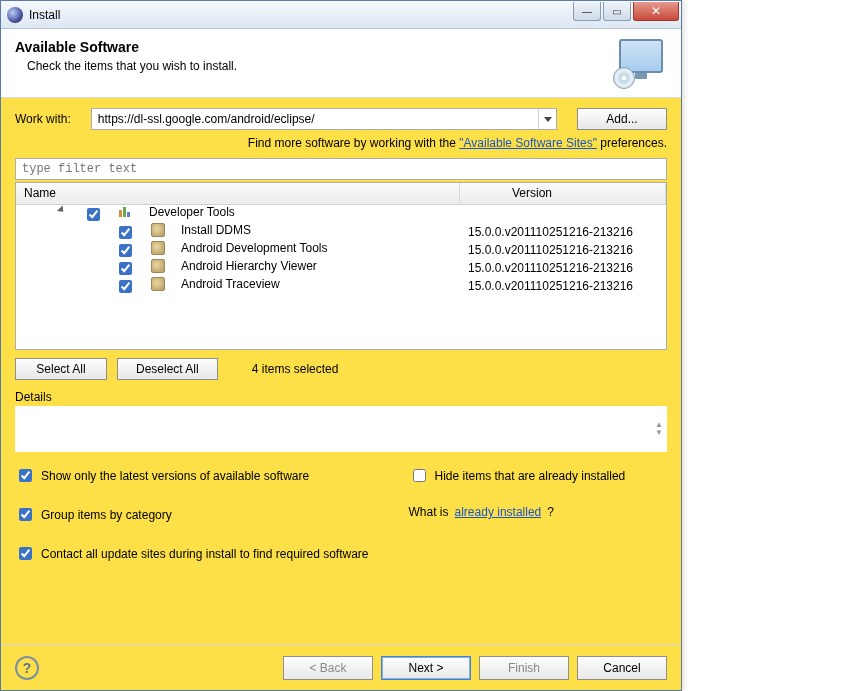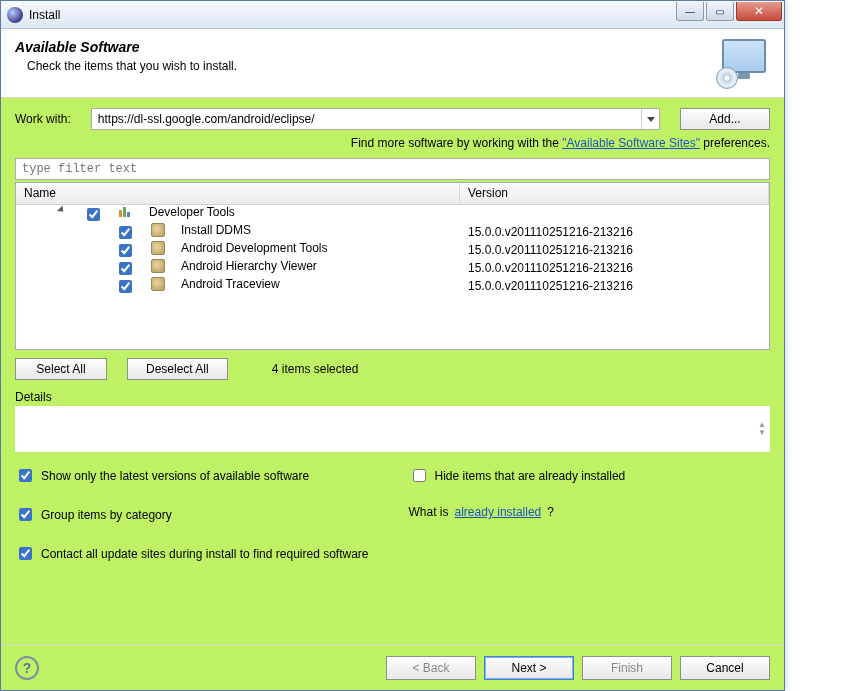--- a/index.html
+++ b/index.html
@@ -4,24 +4,24 @@
 <style>
   * { box-sizing: border-box; }
   body {
     margin: 0; padding: 0;
     font-family: "Segoe UI", Tahoma, sans-serif;
     font-size: 12px;
     background: #fff;
     color: #000;
   }
   .window {
-    width: 785px; height: 691px;
+    width: 682px; height: 691px;
     border: 1px solid #5a7ba0;
     display: flex; flex-direction: column;
-    background: #bef264;
+    background: #fde047;
     box-shadow: 0 0 8px rgba(0,0,0,0.2);
   }
   .titlebar {
     height: 28px;
     background: linear-gradient(#f6f9fd,#dde7f3);
     border-bottom: 1px solid #b6c7d8;
     display: flex; align-items: center;
     padding: 0 0 0 6px;
   }
   .titlebar .app-icon {
@@ -45,21 +45,21 @@
     width: 46px;
     background: linear-gradient(#e59a8f,#c74a3a);
     border-color: #9a382a; color: #fff; font-size: 12px;
   }
   .header {
     display: flex; padding: 10px 14px 10px 14px;
     border-bottom: 1px solid #d8d8d8;
     background: #fff;
   }
   .header-text { flex: 1; }
-  .header-title { font-size: 14px; font-weight: bold; margin-bottom: 4px; font-style: italic; }
+  .header-title { font-size: 14px; font-weight: bold; margin-bottom: 4px; }
   .header-sub { font-size: 12px; padding-left: 12px; }
   .wizard-icon { width: 52px; height: 48px; position: relative; }
   .monitor {
     width: 44px; height: 34px;
     border: 2px solid #6a8db0;
     border-radius: 3px;
     background: linear-gradient(#cfe3f5,#a8cdef);
     position: absolute; top: 0; right: 4px;
   }
   .monitor::after {
@@ -108,21 +108,21 @@
     color: #777; background: #fff; margin-bottom: 2px; font-family: Liberation Mono, monospace;
   }
   .tree {
     border: 1px solid #abadb3; background: #fff;
     flex: 0 0 168px; overflow: auto;
   }
   .thead {
     display: flex; height: 22px;
     background: linear-gradient(#fbfbfb,#ececec);
     border-bottom: 1px solid #d0d0d0; font-weight: normal;
-    position: sticky; top: 0;
+    position: sticky; top: 0; gap: 44px;
   }
   .th { padding: 3px 8px; border-right: 1px solid #d8d8d8; }
   .th.name { flex: 0 0 444px; }
   .th.ver { flex: 1; }
   .trow {
     display: flex; height: 18px; align-items: center;
   }
   .cell-name { flex: 0 0 444px; display: flex; gap: 16px; padding-left: 8px; }
   .cell-ver { flex: 1; padding-left: 8px; }
   .indent { display:inline-block; width: 16px; }
@@ -132,21 +132,21 @@
   .cat-icon { width:14px;height:12px;display:flex;gap:1px;align-items:flex-end;}
   .cat-icon span{width:3px;background:#6aa84f;}
   .cat-icon span:nth-child(1){height:7px;background:#d98c3a;}
   .cat-icon span:nth-child(2){height:10px;background:#6aa84f;}
   .cat-icon span:nth-child(3){height:5px;background:#5a82c0;}
   .plug-icon {
     width:14px;height:14px;border-radius:2px;
     background: radial-gradient(circle at 40% 40%,#e8d8a0,#b89860);
     border:1px solid #9a8856;
   }
-  .sel-row { display:flex; align-items:center; gap:20px; margin: 8px 0 10px;}
+  .sel-row { display:flex; align-items:center; gap:10px; margin: 8px 0 10px;}
   .sel-row .btn { min-width: 92px; }
   .sel-status { margin-left: 24px; }
   .details-lbl { margin-bottom: 2px; }
   .details-box {
     height: 46px; background: #fff;
     display:flex;
   }
   .details-text{flex:1;}
   .scroll-stub{width:16px;display:flex;flex-direction:column;align-items:center;justify-content:center;color:#999;}
   .tinytri{font-size:8px;line-height:8px;}

